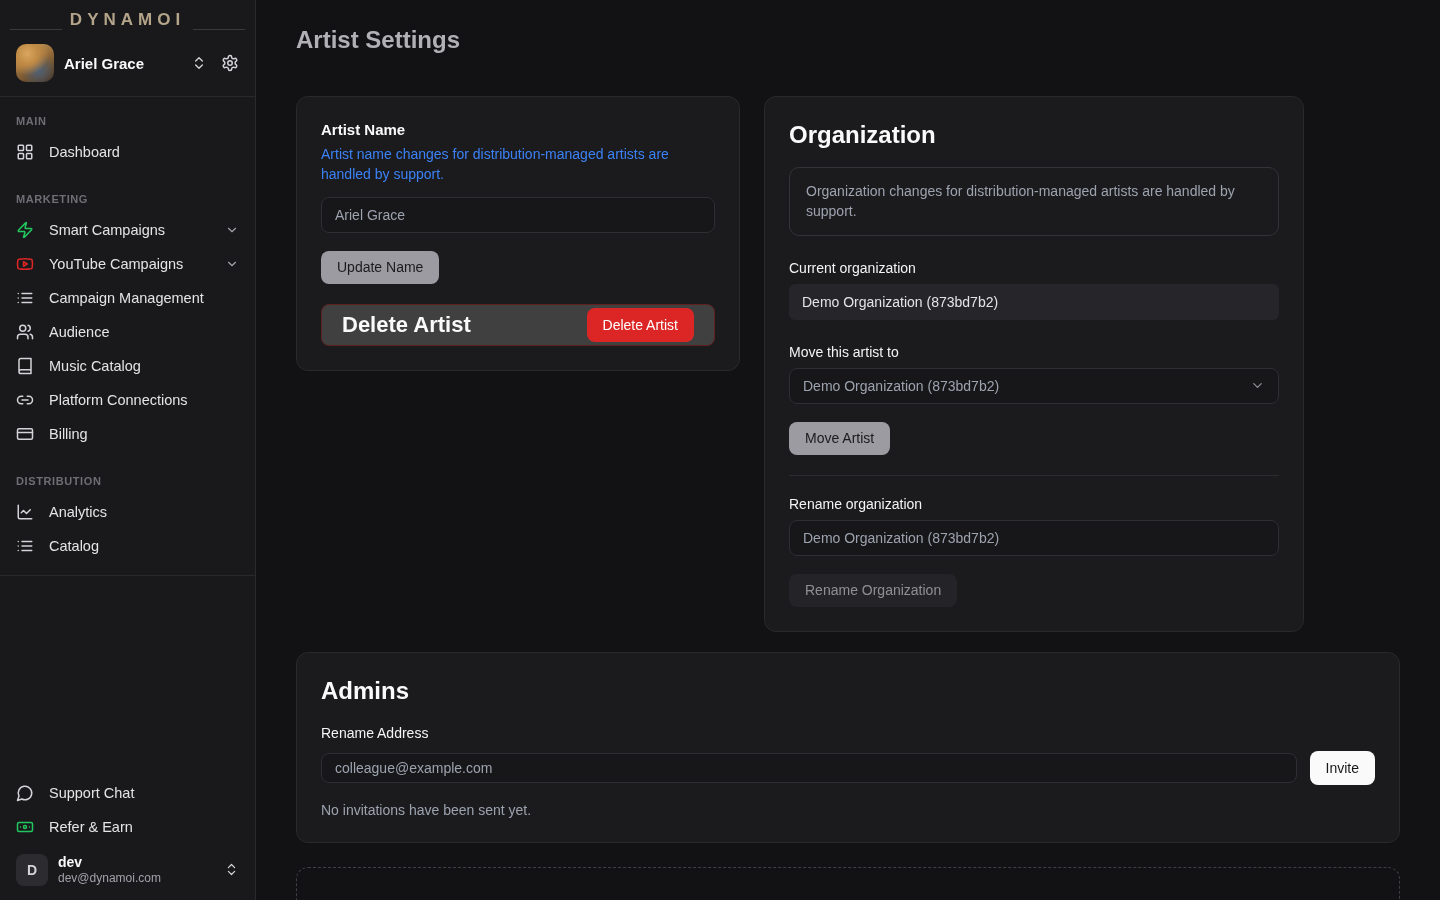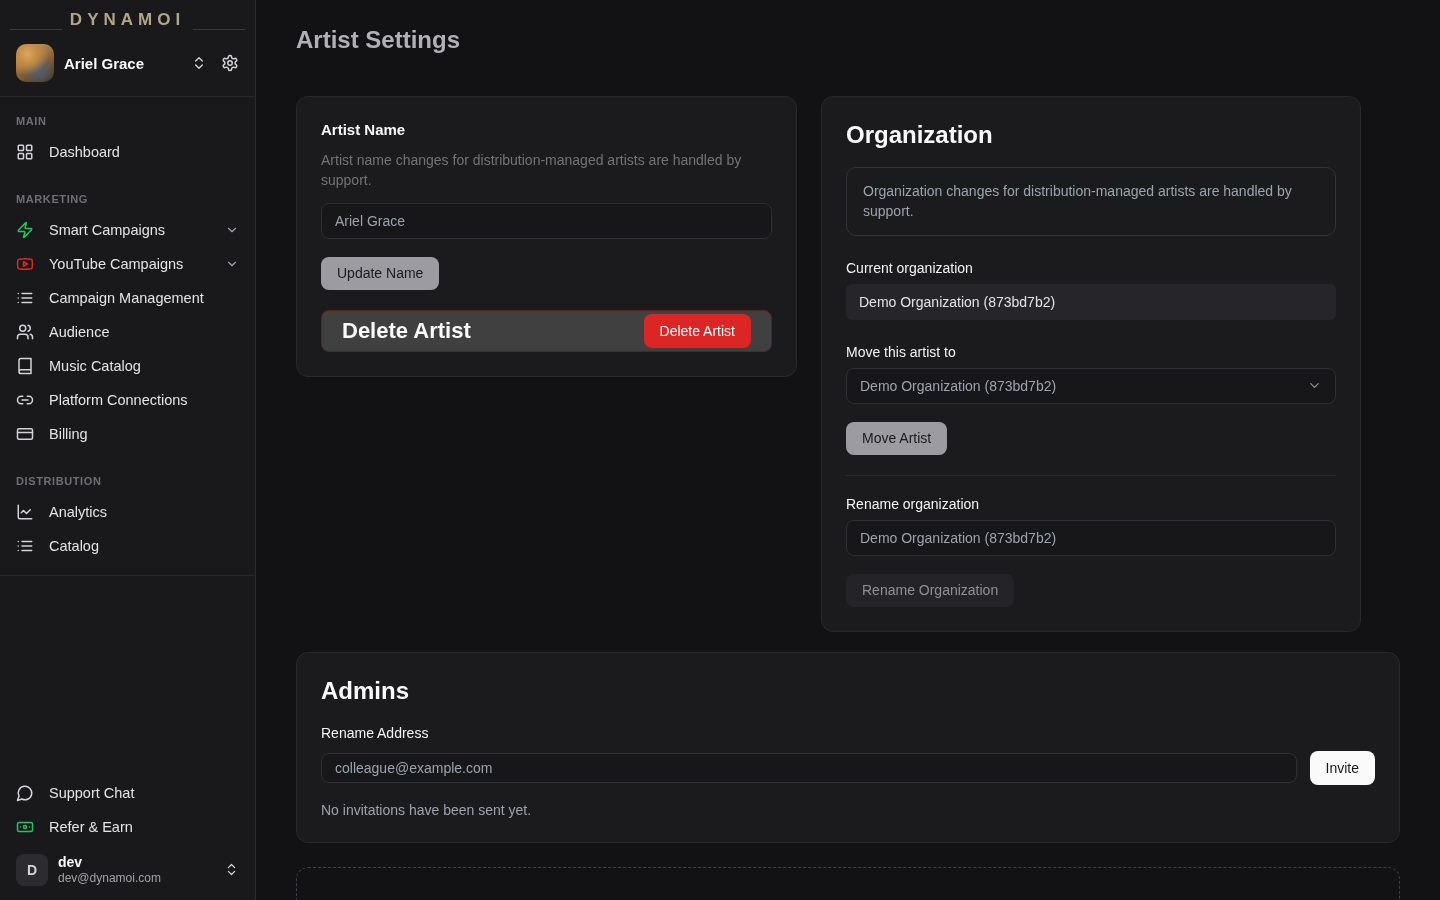--- a/index.html
+++ b/index.html
@@ -56,25 +56,25 @@
   .user-meta { flex:1; line-height:1.25; }
   .user-name { font-size:14px; font-weight:700; color:#fafafa; }
   .user-email { font-size:12px; color:#a1a1aa; }
   
   .main { flex:1; padding:26px 40px 0; overflow:hidden; }
   .page-title { font-size:24px; font-weight:700; color:#b0b0b5; }
   .cards-row { display:flex; gap:24px; margin-top:42px; align-items:flex-start; }
   .card {
     background:#1b1b1e; border:1px solid #29292c; border-radius:12px; padding:24px;
   }
-  .card-left { width:501px; }
+  .card-left { width:444px; }
   .card-right { width:540px; }
   .field-label { font-size:15px; font-weight:600; color:#fafafa; }
   .field-label-sm { font-size:14px; font-weight:500; color:#f4f4f5; }
-  .help-text { font-size:14px; color:#737373; margin-top:12px; line-height:1.45; max-width:470px; }
+  .help-text { font-size:14px; color:#3b82f6; margin-top:6px; line-height:1.45; max-width:470px; }
   .text-input {
     width:100%; height:36px; margin-top:12px; background:#17171a;
     border:1px solid #2e2e33; border-radius:8px; color:#e4e4e7;
     font-size:14px; padding:0 13px; font-family:inherit; outline:none;
   }
   .text-input::placeholder { color:#9ca3af; }
   .btn {
     border:none; border-radius:8px; font-size:14px; font-weight:500;
     font-family:inherit; cursor:pointer; padding:0 16px; height:33px;
   }

